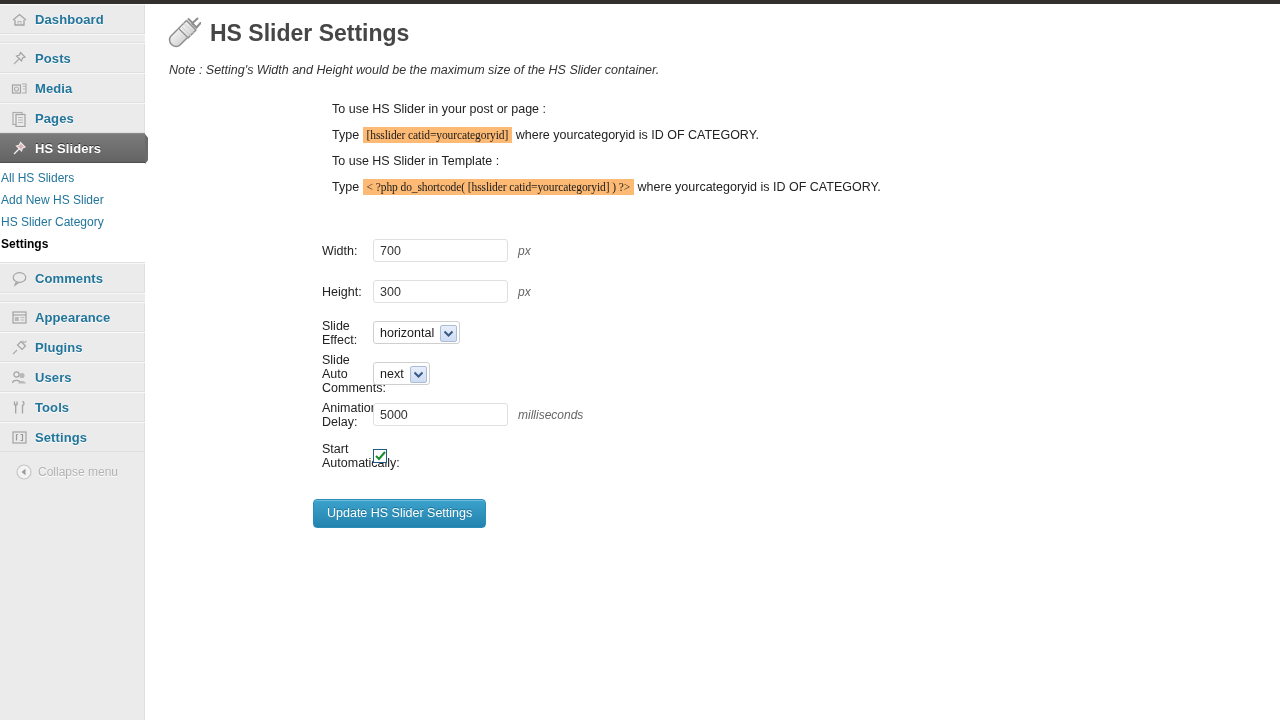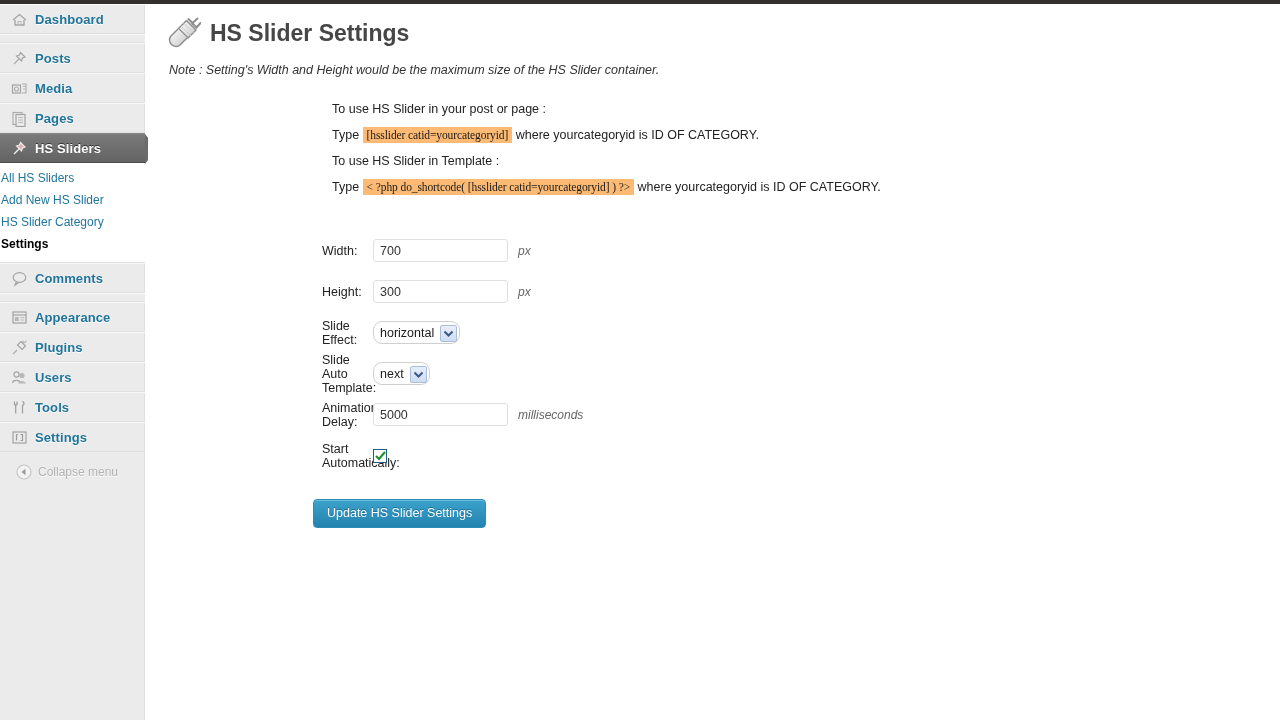--- a/index.html
+++ b/index.html
@@ -152,21 +152,21 @@
   .unit {
     margin-left: 10px;
     font-size: 12px; font-style: italic; color: #666;
   }
 
   
   .sel {
     display: inline-flex; align-items: center;
     height: 23px;
     border: 1px solid #cfcfcf;
-    border-radius: 9px;
+    border-radius: 3px;
     background: #fff;
     padding: 1px 2px 0 6px;
     cursor: pointer;
   }
   .sel .seltext { font-size: 12.5px; color: #1a1a1a; margin-right: 6px; }
   .sel .arrowbtn {
     width: 17px; height: 17px;
     border: 1px solid #a8bdd8;
     border-radius: 2px;
     background: linear-gradient(to bottom,#e8eefa 0%, #cfdcf2 100%);
@@ -430,21 +430,21 @@
           <span class="arrowbtn">
             <svg width="9" height="7" viewBox="0 0 9 7">
                 <path d="M0.5 1.5 L4.5 5.5 L8.5 1.5" fill="none" stroke="#3a5a87" stroke-width="2"></path>
               </svg>
           </span>
         </div>
       </div>
     </div>
 
     <div class="frow">
-      <div class="flabel">Slide Auto Template:</div>
+      <div class="flabel">Slide Auto Comments:</div>
       <div class="fctl">
         <div class="sel">
           <span class="seltext">next</span>
           <span class="arrowbtn">
             <svg width="9" height="7" viewBox="0 0 9 7">
                 <path d="M0.5 1.5 L4.5 5.5 L8.5 1.5" fill="none" stroke="#3a5a87" stroke-width="2"></path>
               </svg>
           </span>
         </div>
       </div>

